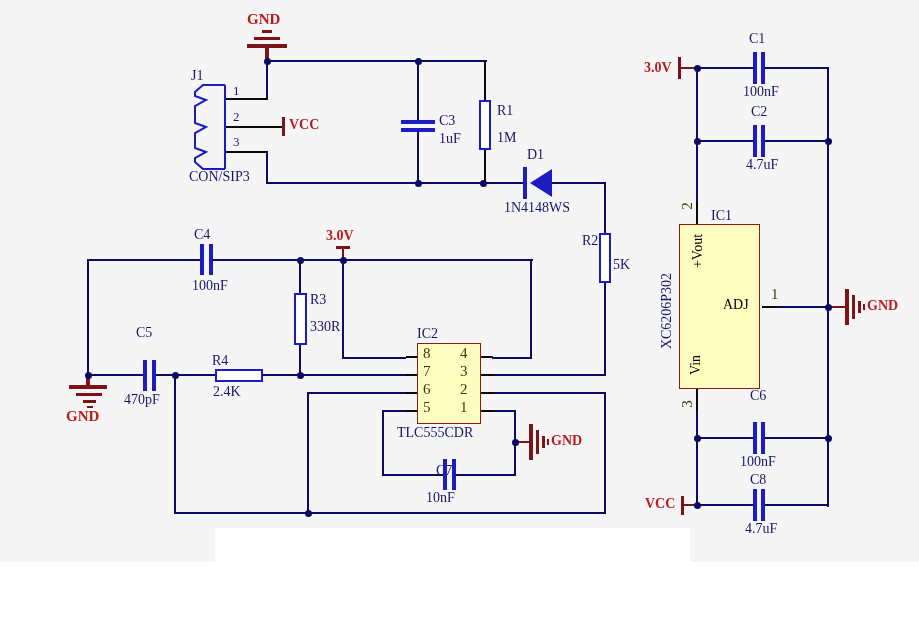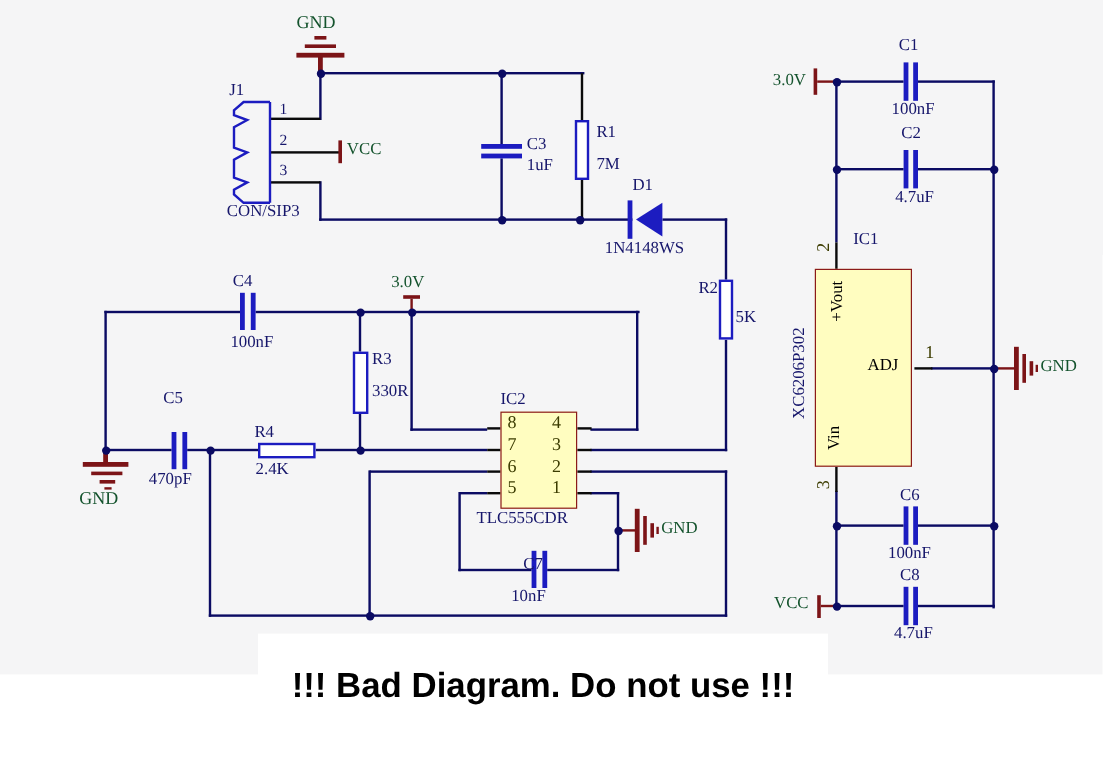--- a/index.html
+++ b/index.html
@@ -11,21 +11,21 @@
   i.w,i.wb,i.wm,i.gb,i.cp{position:absolute;display:block;}
   i.w{background:#0b0b63;}
   i.wb{background:#0a0a0a;}
   i.wm{background:#7c1417;}
   i.gb{background:#7c1417;}
   i.cp{background:#1c1cc0;}
   i.d{position:absolute;display:block;width:7px;height:7px;border-radius:50%;background:#0b0b63;}
   .res{position:absolute;border:2px solid #1c1cc0;background:#ffffff;box-sizing:border-box;}
   .ic{position:absolute;background:#fffdc0;border:1.5px solid #8b1a1a;box-sizing:border-box;}
   .lbl{position:absolute;font-size:14px;line-height:1.1;color:#16166b;white-space:nowrap;}
-  .maroon{color:#14532d;}
+  .maroon{color:#b91c1c;font-weight:bold;}
   .blk{color:#000;}
   .pn{color:#3c3c00;font-size:15px;}
   .sm{font-size:13px;}
   .rot{transform:translate(-50%,-50%) rotate(-90deg);}
   .warn{position:absolute;left:215px;top:556px;width:475px;text-align:center;
         font-family:"Liberation Sans",sans-serif;font-weight:bold;font-size:29px;color:#000;}
 </style>
 </head>
 <body>
 
@@ -182,43 +182,43 @@
   <span class="lbl" style="left:191px;top:68px">J1</span>
   <span class="lbl sm" style="left:233px;top:84px">1</span>
   <span class="lbl sm" style="left:233px;top:110px">2</span>
   <span class="lbl sm" style="left:233px;top:135px">3</span>
   <span class="lbl maroon" style="left:289px;top:117px">VCC</span>
   <span class="lbl" style="left:189px;top:169px">CON/SIP3</span>
 
   <span class="lbl" style="left:439px;top:113px">C3</span>
   <span class="lbl" style="left:439px;top:131px">1uF</span>
   <span class="lbl" style="left:497px;top:103px">R1</span>
-  <span class="lbl" style="left:497px;top:130px">7M</span>
+  <span class="lbl" style="left:497px;top:130px">1M</span>
   <span class="lbl" style="left:527px;top:147px">D1</span>
   <span class="lbl" style="left:504px;top:200px">1N4148WS</span>
   <span class="lbl" style="left:582px;top:233px">R2</span>
   <span class="lbl" style="left:613px;top:257px">5K</span>
 
   <span class="lbl maroon" style="left:644px;top:60px">3.0V</span>
   <span class="lbl" style="left:749px;top:31px">C1</span>
   <span class="lbl" style="left:743px;top:84px">100nF</span>
   <span class="lbl" style="left:751px;top:104px">C2</span>
   <span class="lbl" style="left:746px;top:157px">4.7uF</span>
 
-  <span class="lbl" style="left:711px;top:192px">IC1</span>
+  <span class="lbl" style="left:711px;top:208px">IC1</span>
   <span class="lbl rot" style="left:667px;top:311px">XC6206P302</span>
   <span class="lbl blk rot" style="left:698px;top:251px">+Vout</span>
   <span class="lbl blk rot" style="left:696px;top:365px">Vin</span>
   <span class="lbl blk" style="left:723px;top:297px">ADJ</span>
   <span class="lbl pn rot" style="left:687px;top:206px">2</span>
   <span class="lbl pn" style="left:771px;top:286px">1</span>
   <span class="lbl pn rot" style="left:687px;top:404px">3</span>
   <span class="lbl maroon" style="left:867px;top:298px">GND</span>
 
-  <span class="lbl" style="left:750px;top:406px">C6</span>
+  <span class="lbl" style="left:750px;top:388px">C6</span>
   <span class="lbl" style="left:740px;top:454px">100nF</span>
   <span class="lbl" style="left:750px;top:472px">C8</span>
   <span class="lbl" style="left:745px;top:521px">4.7uF</span>
   <span class="lbl maroon" style="left:645px;top:496px">VCC</span>
 
   <span class="lbl" style="left:194px;top:227px">C4</span>
   <span class="lbl" style="left:192px;top:278px">100nF</span>
   <span class="lbl maroon" style="left:326px;top:228px">3.0V</span>
   <span class="lbl" style="left:310px;top:292px">R3</span>
   <span class="lbl" style="left:310px;top:319px">330R</span>
@@ -235,14 +235,13 @@
   <span class="lbl pn" style="left:423px;top:399px">5</span>
   <span class="lbl pn" style="left:460px;top:345px">4</span>
   <span class="lbl pn" style="left:460px;top:363px">3</span>
   <span class="lbl pn" style="left:460px;top:381px">2</span>
   <span class="lbl pn" style="left:460px;top:399px">1</span>
   <span class="lbl" style="left:397px;top:425px">TLC555CDR</span>
   <span class="lbl" style="left:436px;top:463px">C7</span>
   <span class="lbl" style="left:426px;top:490px">10nF</span>
   <span class="lbl maroon" style="left:551px;top:433px">GND</span>
 
-  <div class="warn">!!! Bad Diagram. Do not use !!!</div>
 </div>
 
 </body></html>

